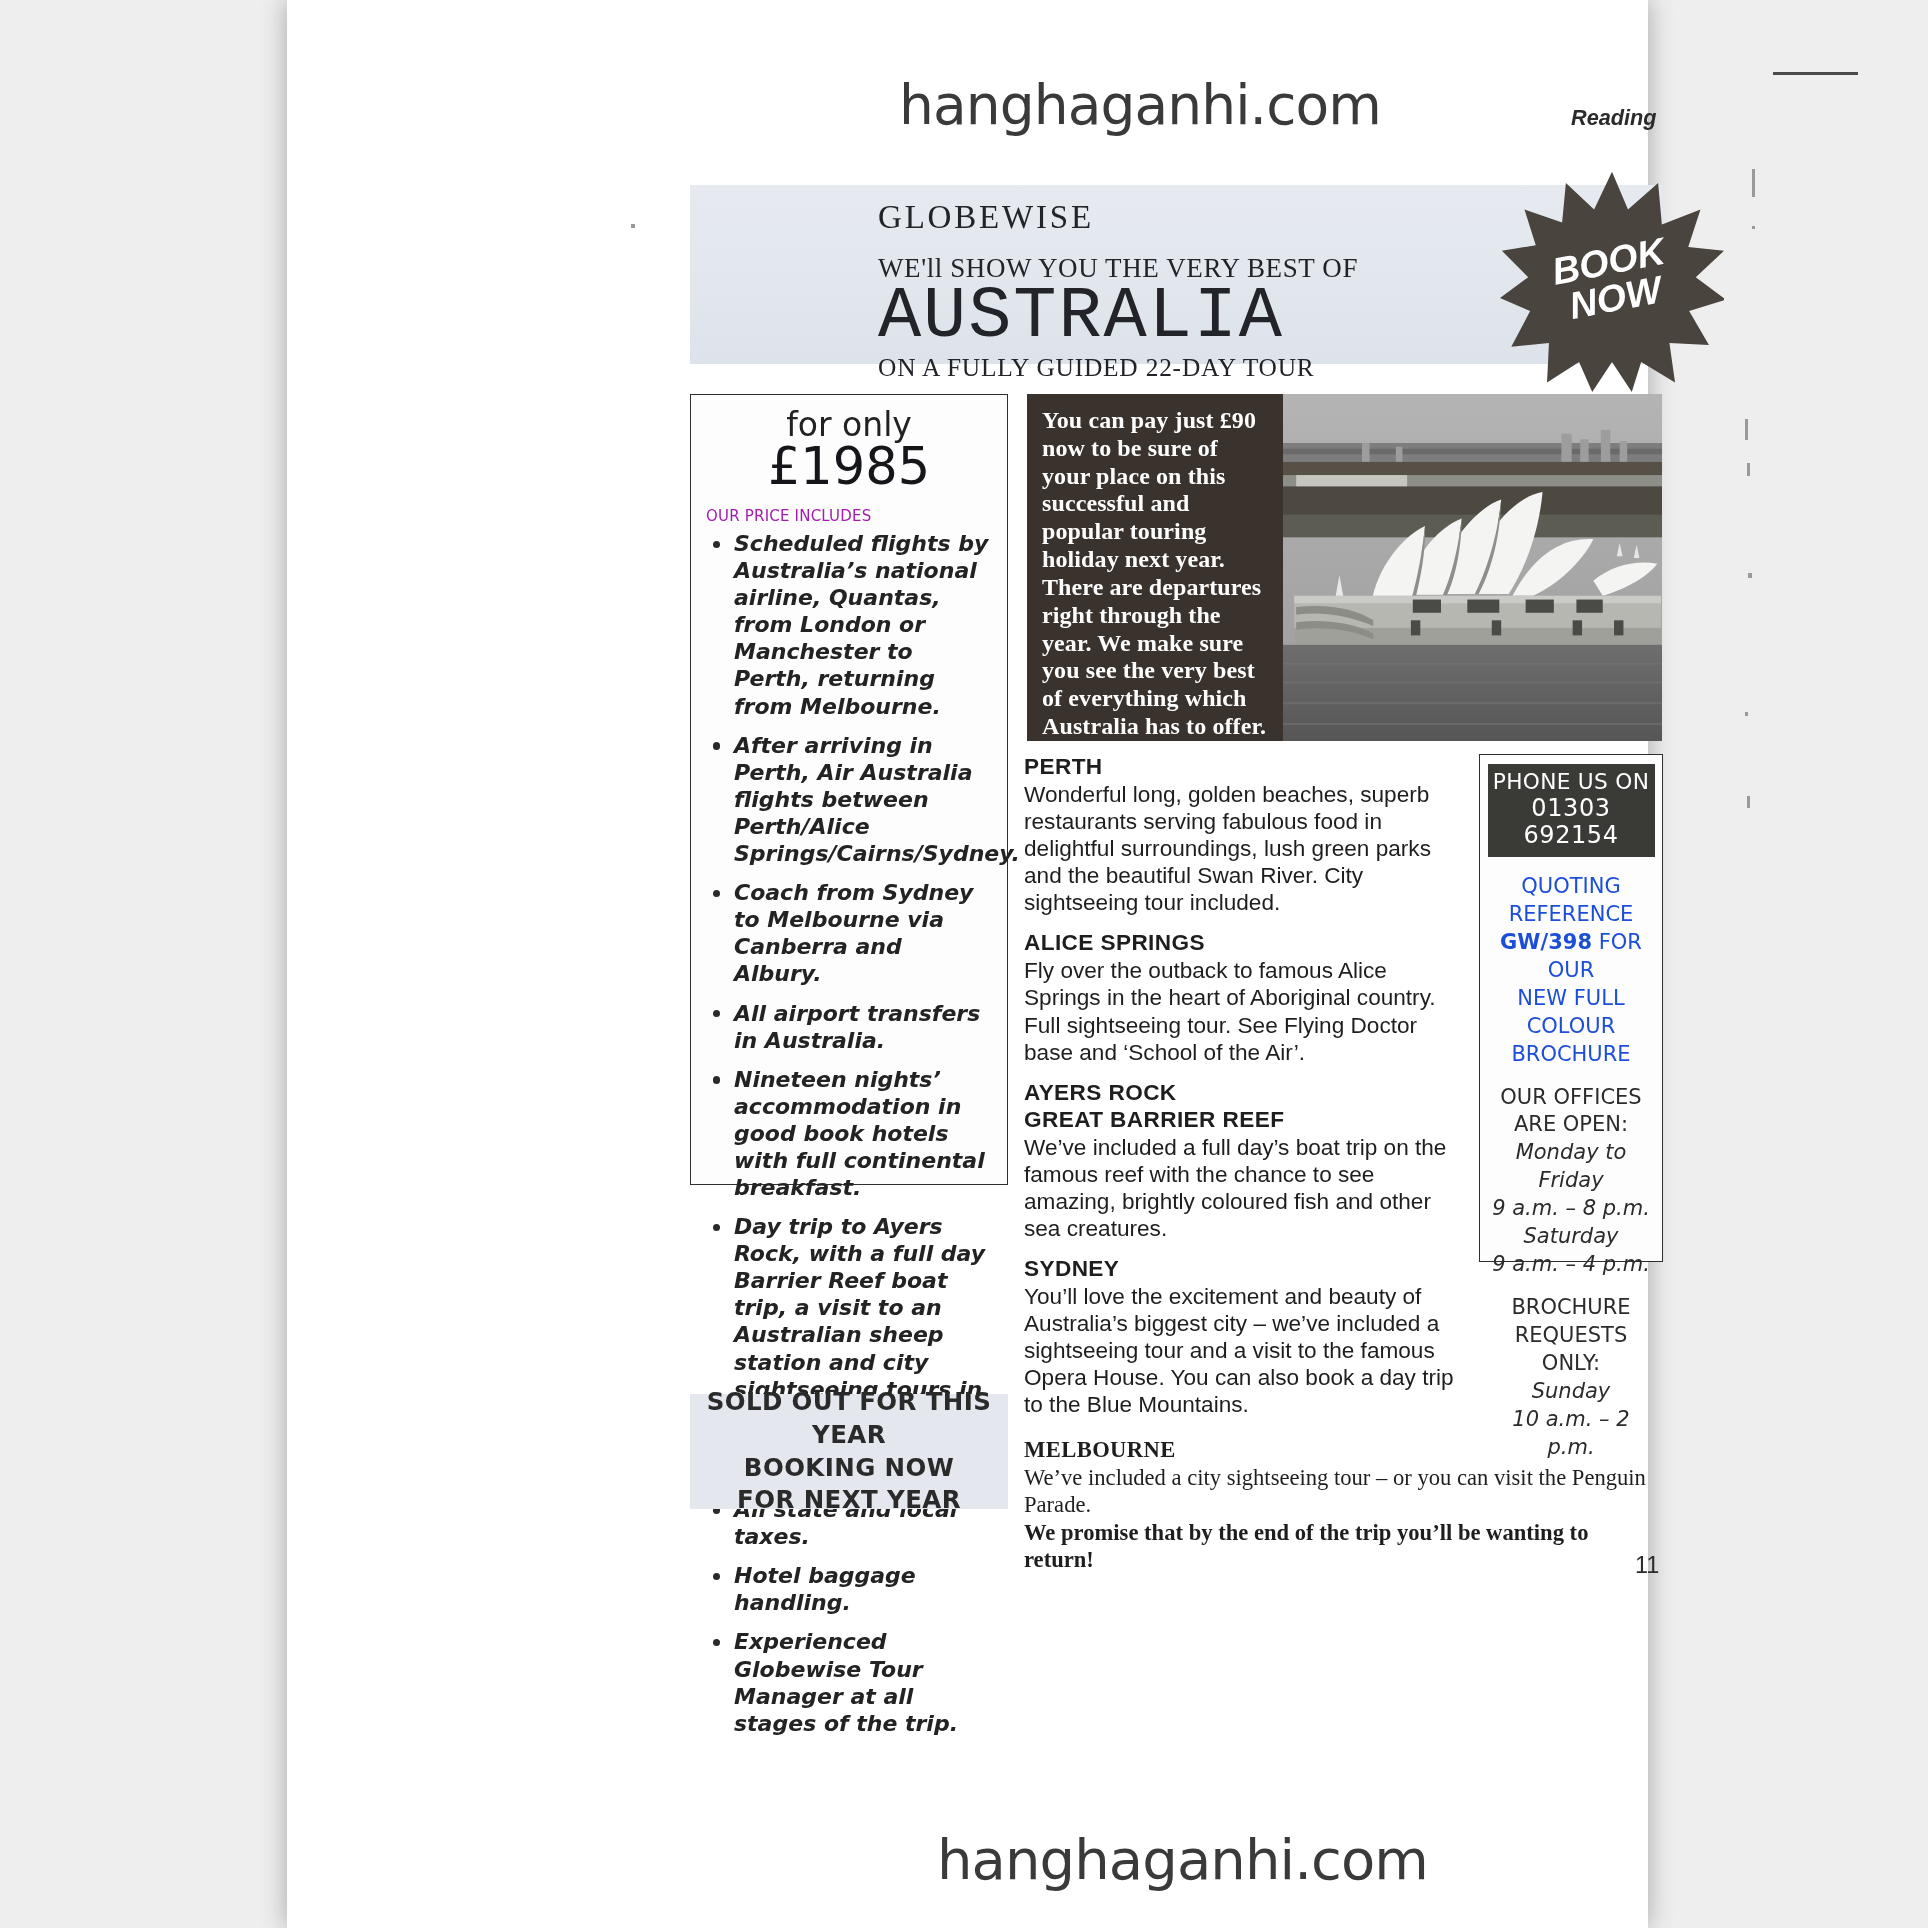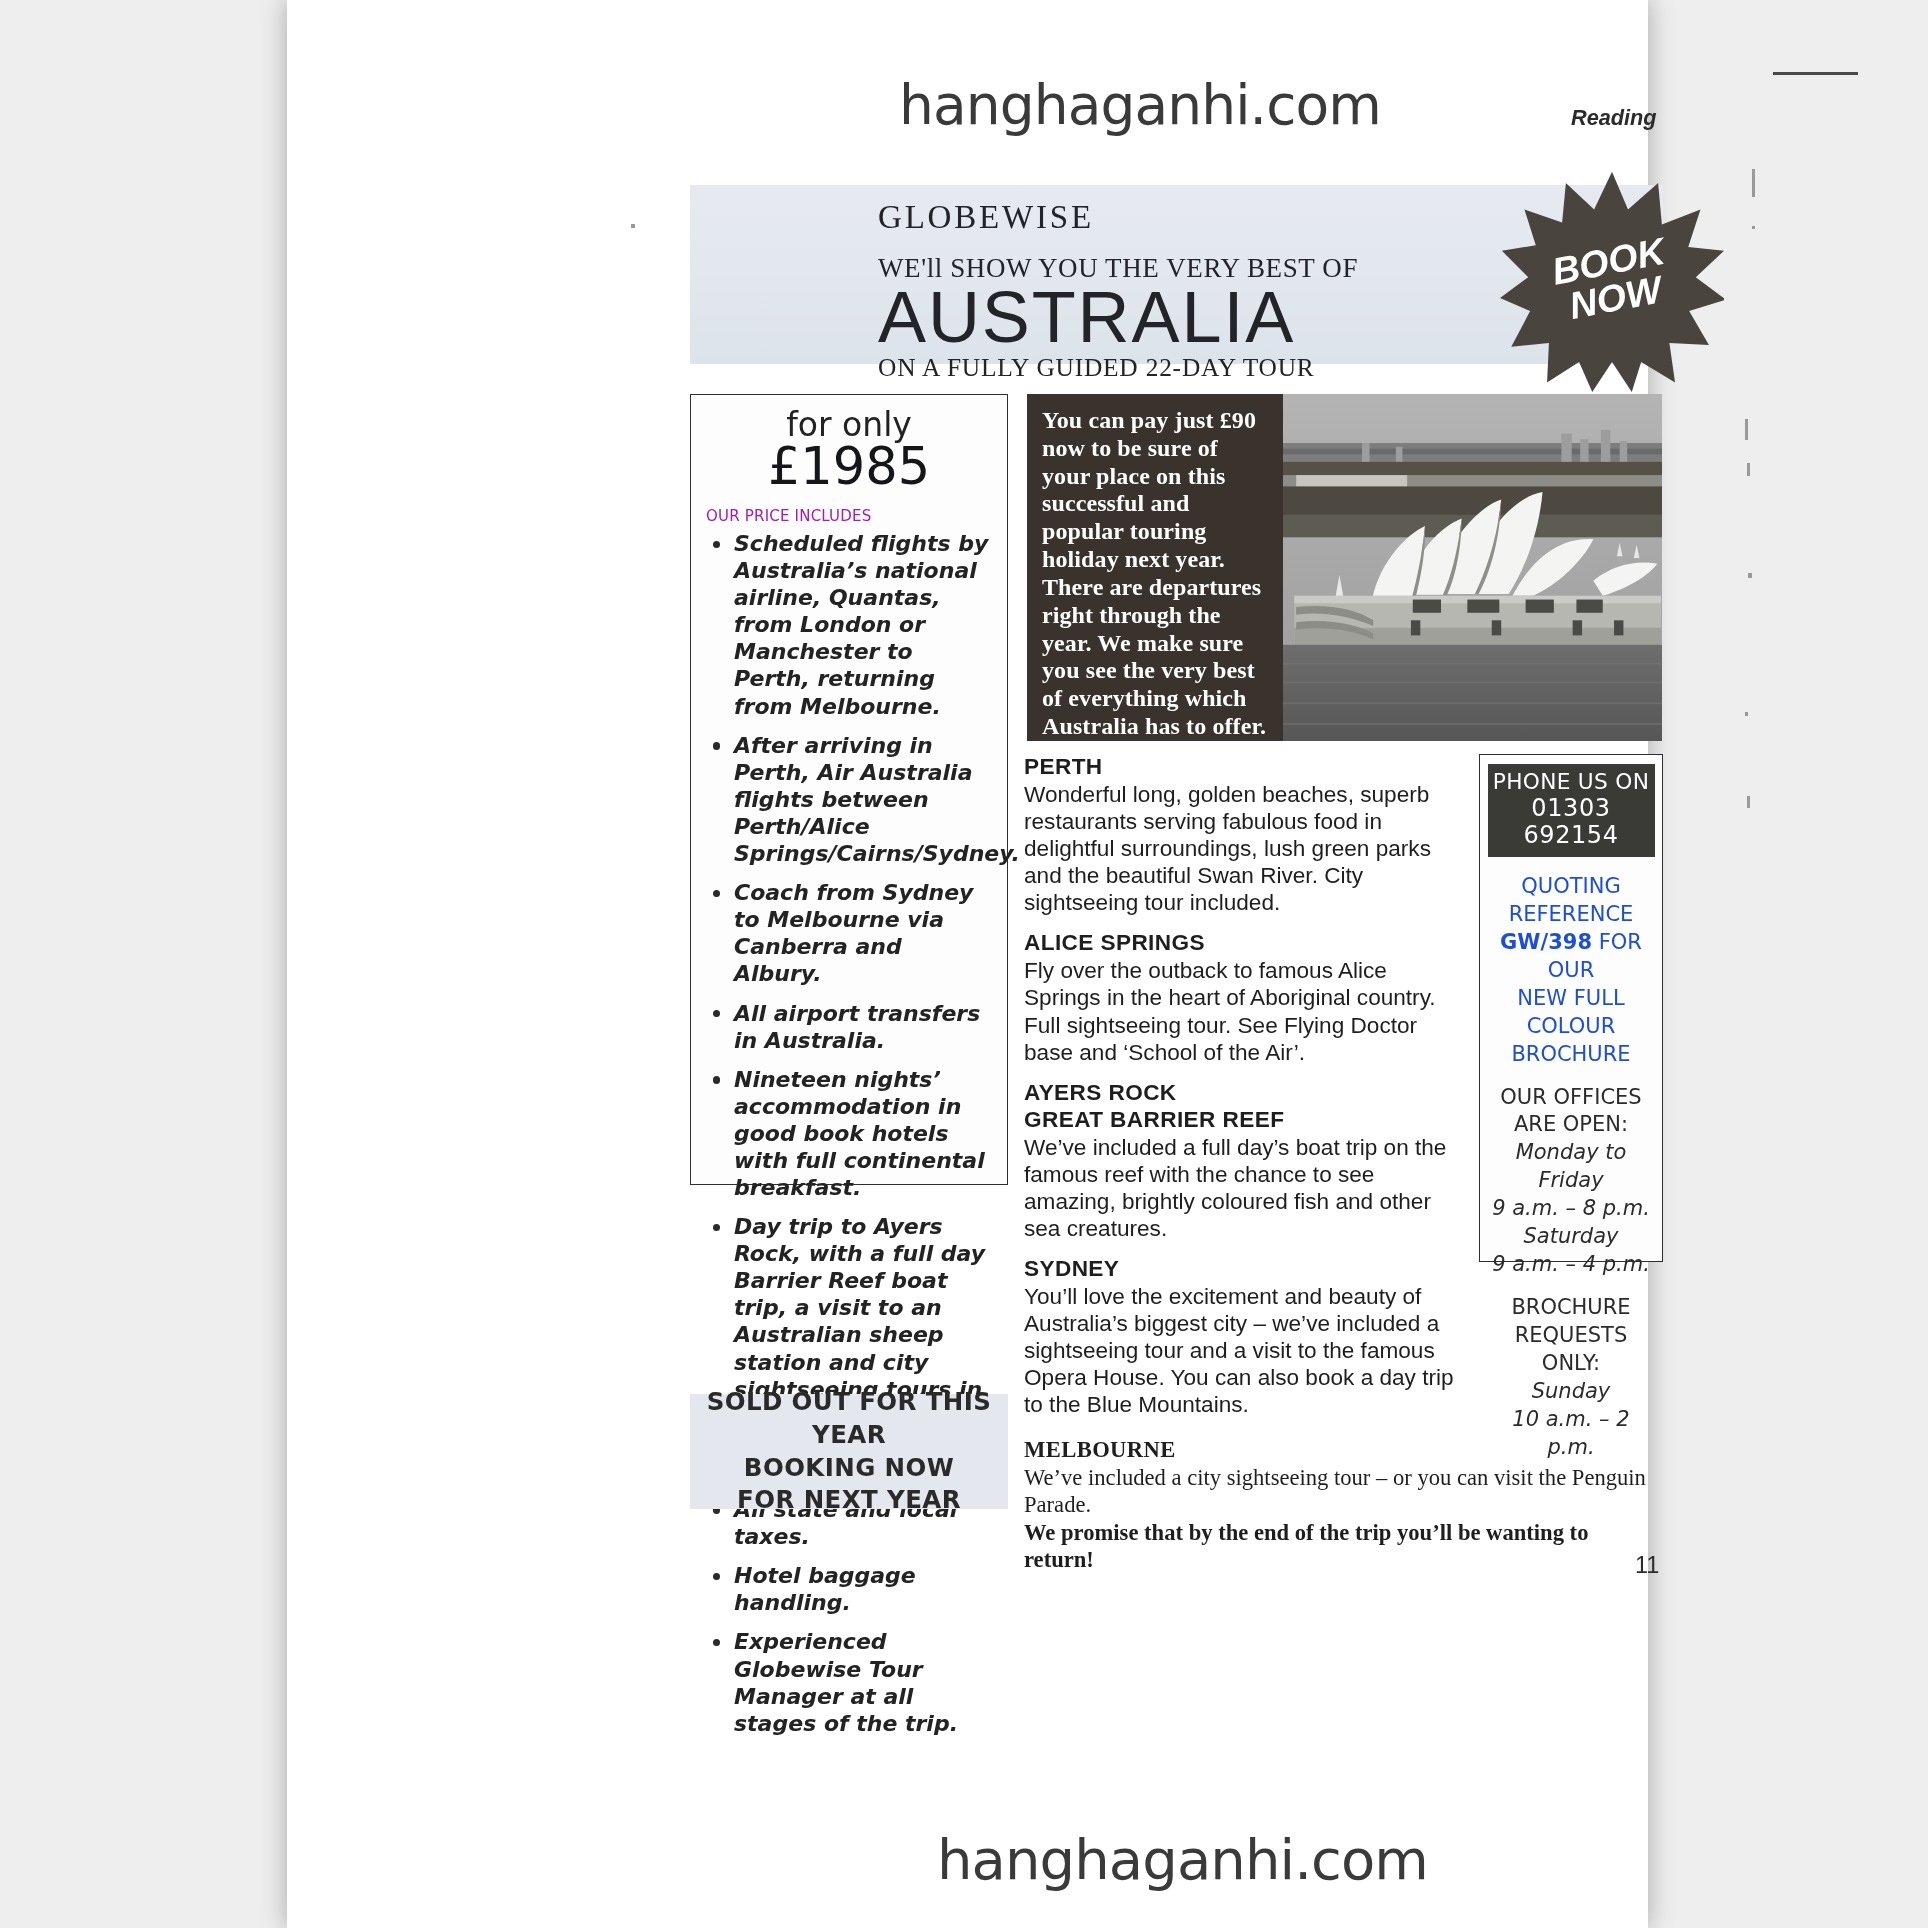--- a/index.html
+++ b/index.html
@@ -57,21 +57,21 @@
   }
   .b-globewise{
     font-family:"Liberation Serif", serif;
     font-size:33px;letter-spacing:2.8px;line-height:1.05;
   }
   .b-showyou{
     font-family:"Liberation Serif", serif;
     font-size:27px;letter-spacing:0.6px;line-height:1.15;margin-top:18px;
   }
   .b-australia{
-    font-family:Liberation Sans, sans-serif;
+    font-family:Liberation Mono, monospace;
     font-size:72px;letter-spacing:1.9px;line-height:0.98;margin-top:-1.9px;
   }
   .b-tour{
     font-family:"Liberation Serif", serif;
     font-size:25.4px;letter-spacing:0.8px;line-height:1.1;margin-top:1.9px;
   }
   
   .starburst{
     position:absolute;left:1213px;top:168px;width:224px;height:224px;
   }

